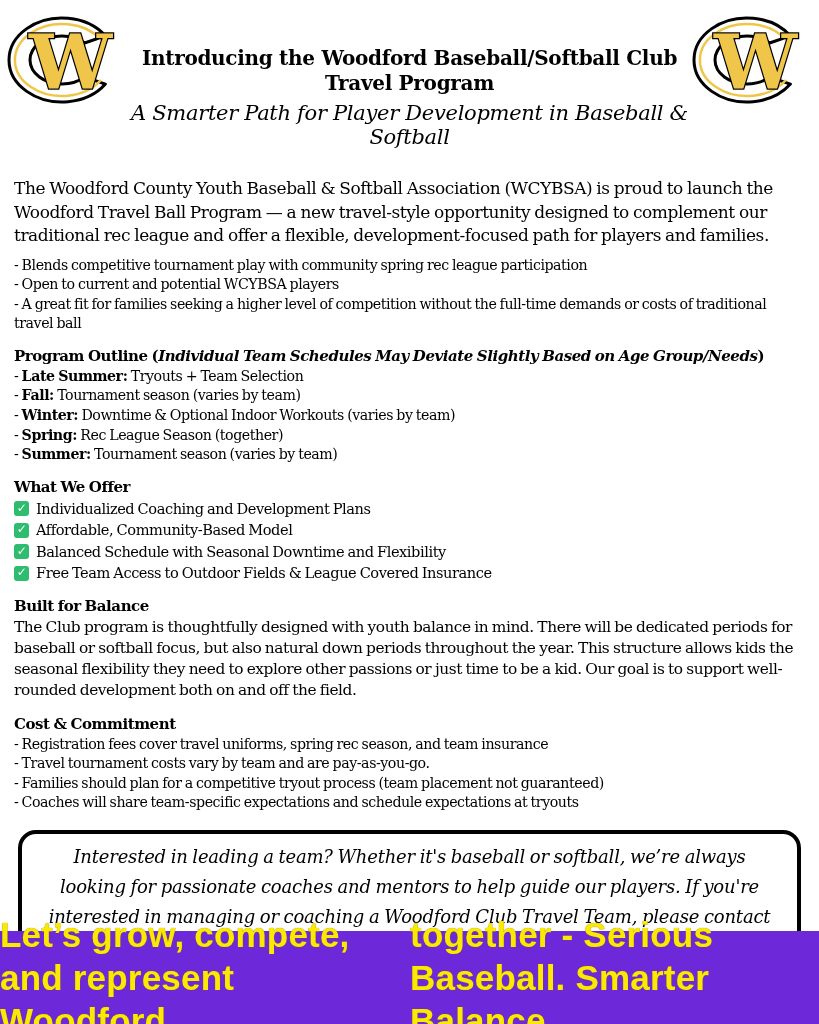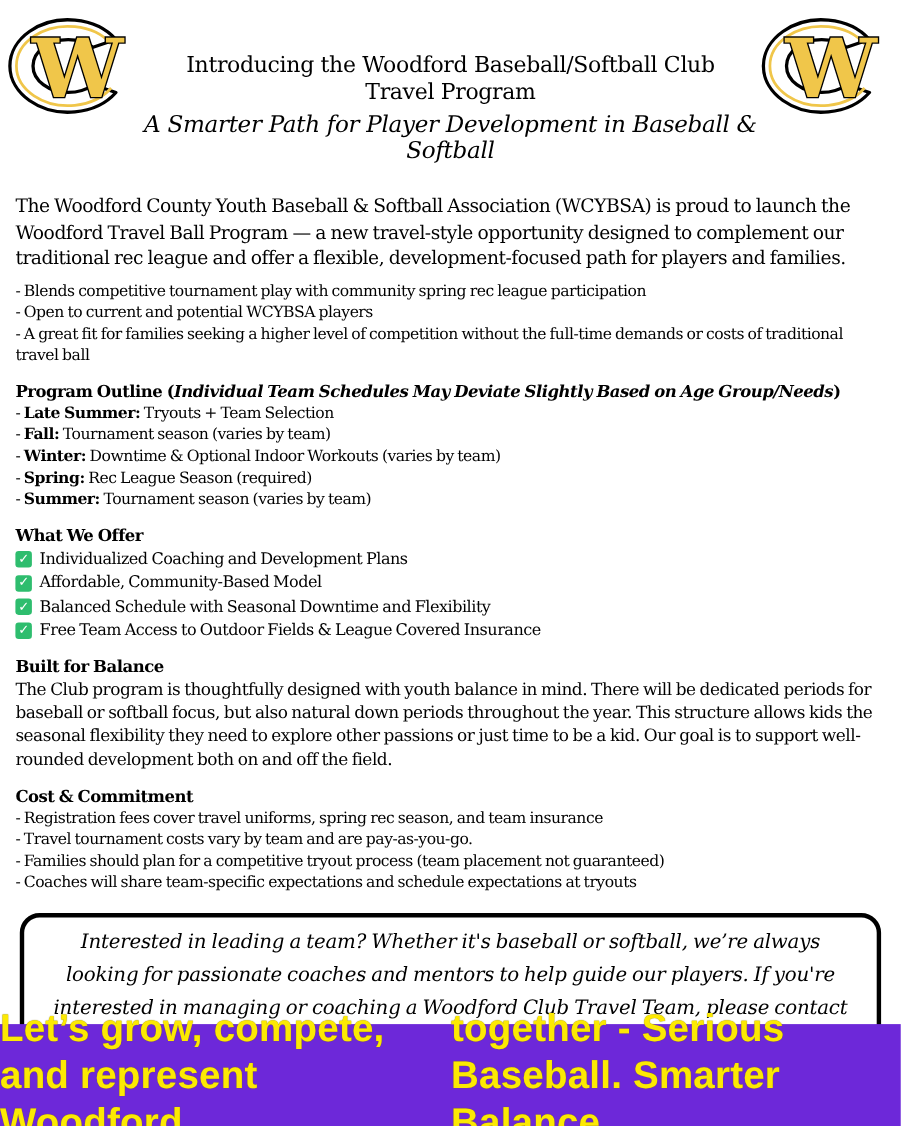--- a/index.html
+++ b/index.html
@@ -2,21 +2,21 @@
 <html><head>
 <meta charset="utf-8">
 <style>
   html,body{margin:0;padding:0;background:#fff;}
   .page{position:relative;width:819px;height:1024px;background:#fff;overflow:hidden;
         font-family:"DejaVu Serif",serif;color:#000;}
   
   .header{display:flex;justify-content:space-between;align-items:flex-start;padding:10px 6px 0 6px;}
   .logo{width:122px;height:100px;flex:0 0 auto;}
   .title-block{flex:1;text-align:center;padding-top:36px;}
-  .title{font-size:20px;font-weight:normal;line-height:25px;letter-spacing:-0.3px;margin:0;}
+  .title{font-size:20px;font-weight:bold;line-height:25px;letter-spacing:-0.3px;margin:0;}
   .subtitle{font-size:21px;font-style:italic;margin-top:5px;letter-spacing:-0.3px;}
   
   .content{padding:0 14px;letter-spacing:-0.45px;word-spacing:-0.8px;}
   .intro{font-size:17px;line-height:23.5px;margin:28px 0 8px 0;}
   .h2{font-size:15px;font-weight:bold;margin:13px 0 2px 0;}
   .h2 .it{font-style:italic;}
   .line{font-size:14.2px;line-height:19.6px;}
   .b{font-weight:bold;}
   a.lnk{color:#2222ee;text-decoration:underline;cursor:pointer;}
   .offer-item{display:flex;align-items:center;gap:7px;font-size:14.6px;line-height:21.5px;}
@@ -65,21 +65,21 @@
     <p class="intro">The Woodford County Youth Baseball &amp; Softball Association (WCYBSA) is proud to launch the Woodford Travel Ball Program — a new travel-style opportunity designed to complement our traditional rec league and offer a flexible, development-focused path for players and families.</p>
 
     <div class="line">- Blends competitive tournament play with community spring rec league participation</div>
     <div class="line">- Open to current and potential WCYBSA players</div>
     <div class="line">- A great fit for families seeking a higher level of competition without the full-time demands or costs of traditional travel ball</div>
 
     <div class="h2"><span>Program Outline (</span><span class="it">Individual Team Schedules May Deviate Slightly Based on Age Group/Needs</span><span>)</span></div>
     <div class="line"><span>- </span><span class="b">Late Summer:</span><span> Tryouts + Team Selection</span></div>
     <div class="line"><span>- </span><span class="b">Fall:</span><span> Tournament season (varies by team)</span></div>
     <div class="line"><span>- </span><span class="b">Winter:</span><span> Downtime &amp; Optional Indoor Workouts (varies by team)</span></div>
-    <div class="line"><span>- </span><span class="b">Spring:</span><span> Rec League Season (required)</span></div>
+    <div class="line"><span>- </span><span class="b">Spring:</span><span> Rec League Season (together)</span></div>
     <div class="line"><span>- </span><span class="b">Summer:</span><span> Tournament season (varies by team)</span></div>
 
     <div class="h2">What We Offer</div>
     <div class="offer-item">
         <span class="check">✓</span>
         <span>Individualized Coaching and Development Plans</span>
       </div>
     <div class="offer-item">
         <span class="check">✓</span>
         <span>Affordable, Community-Based Model</span>

